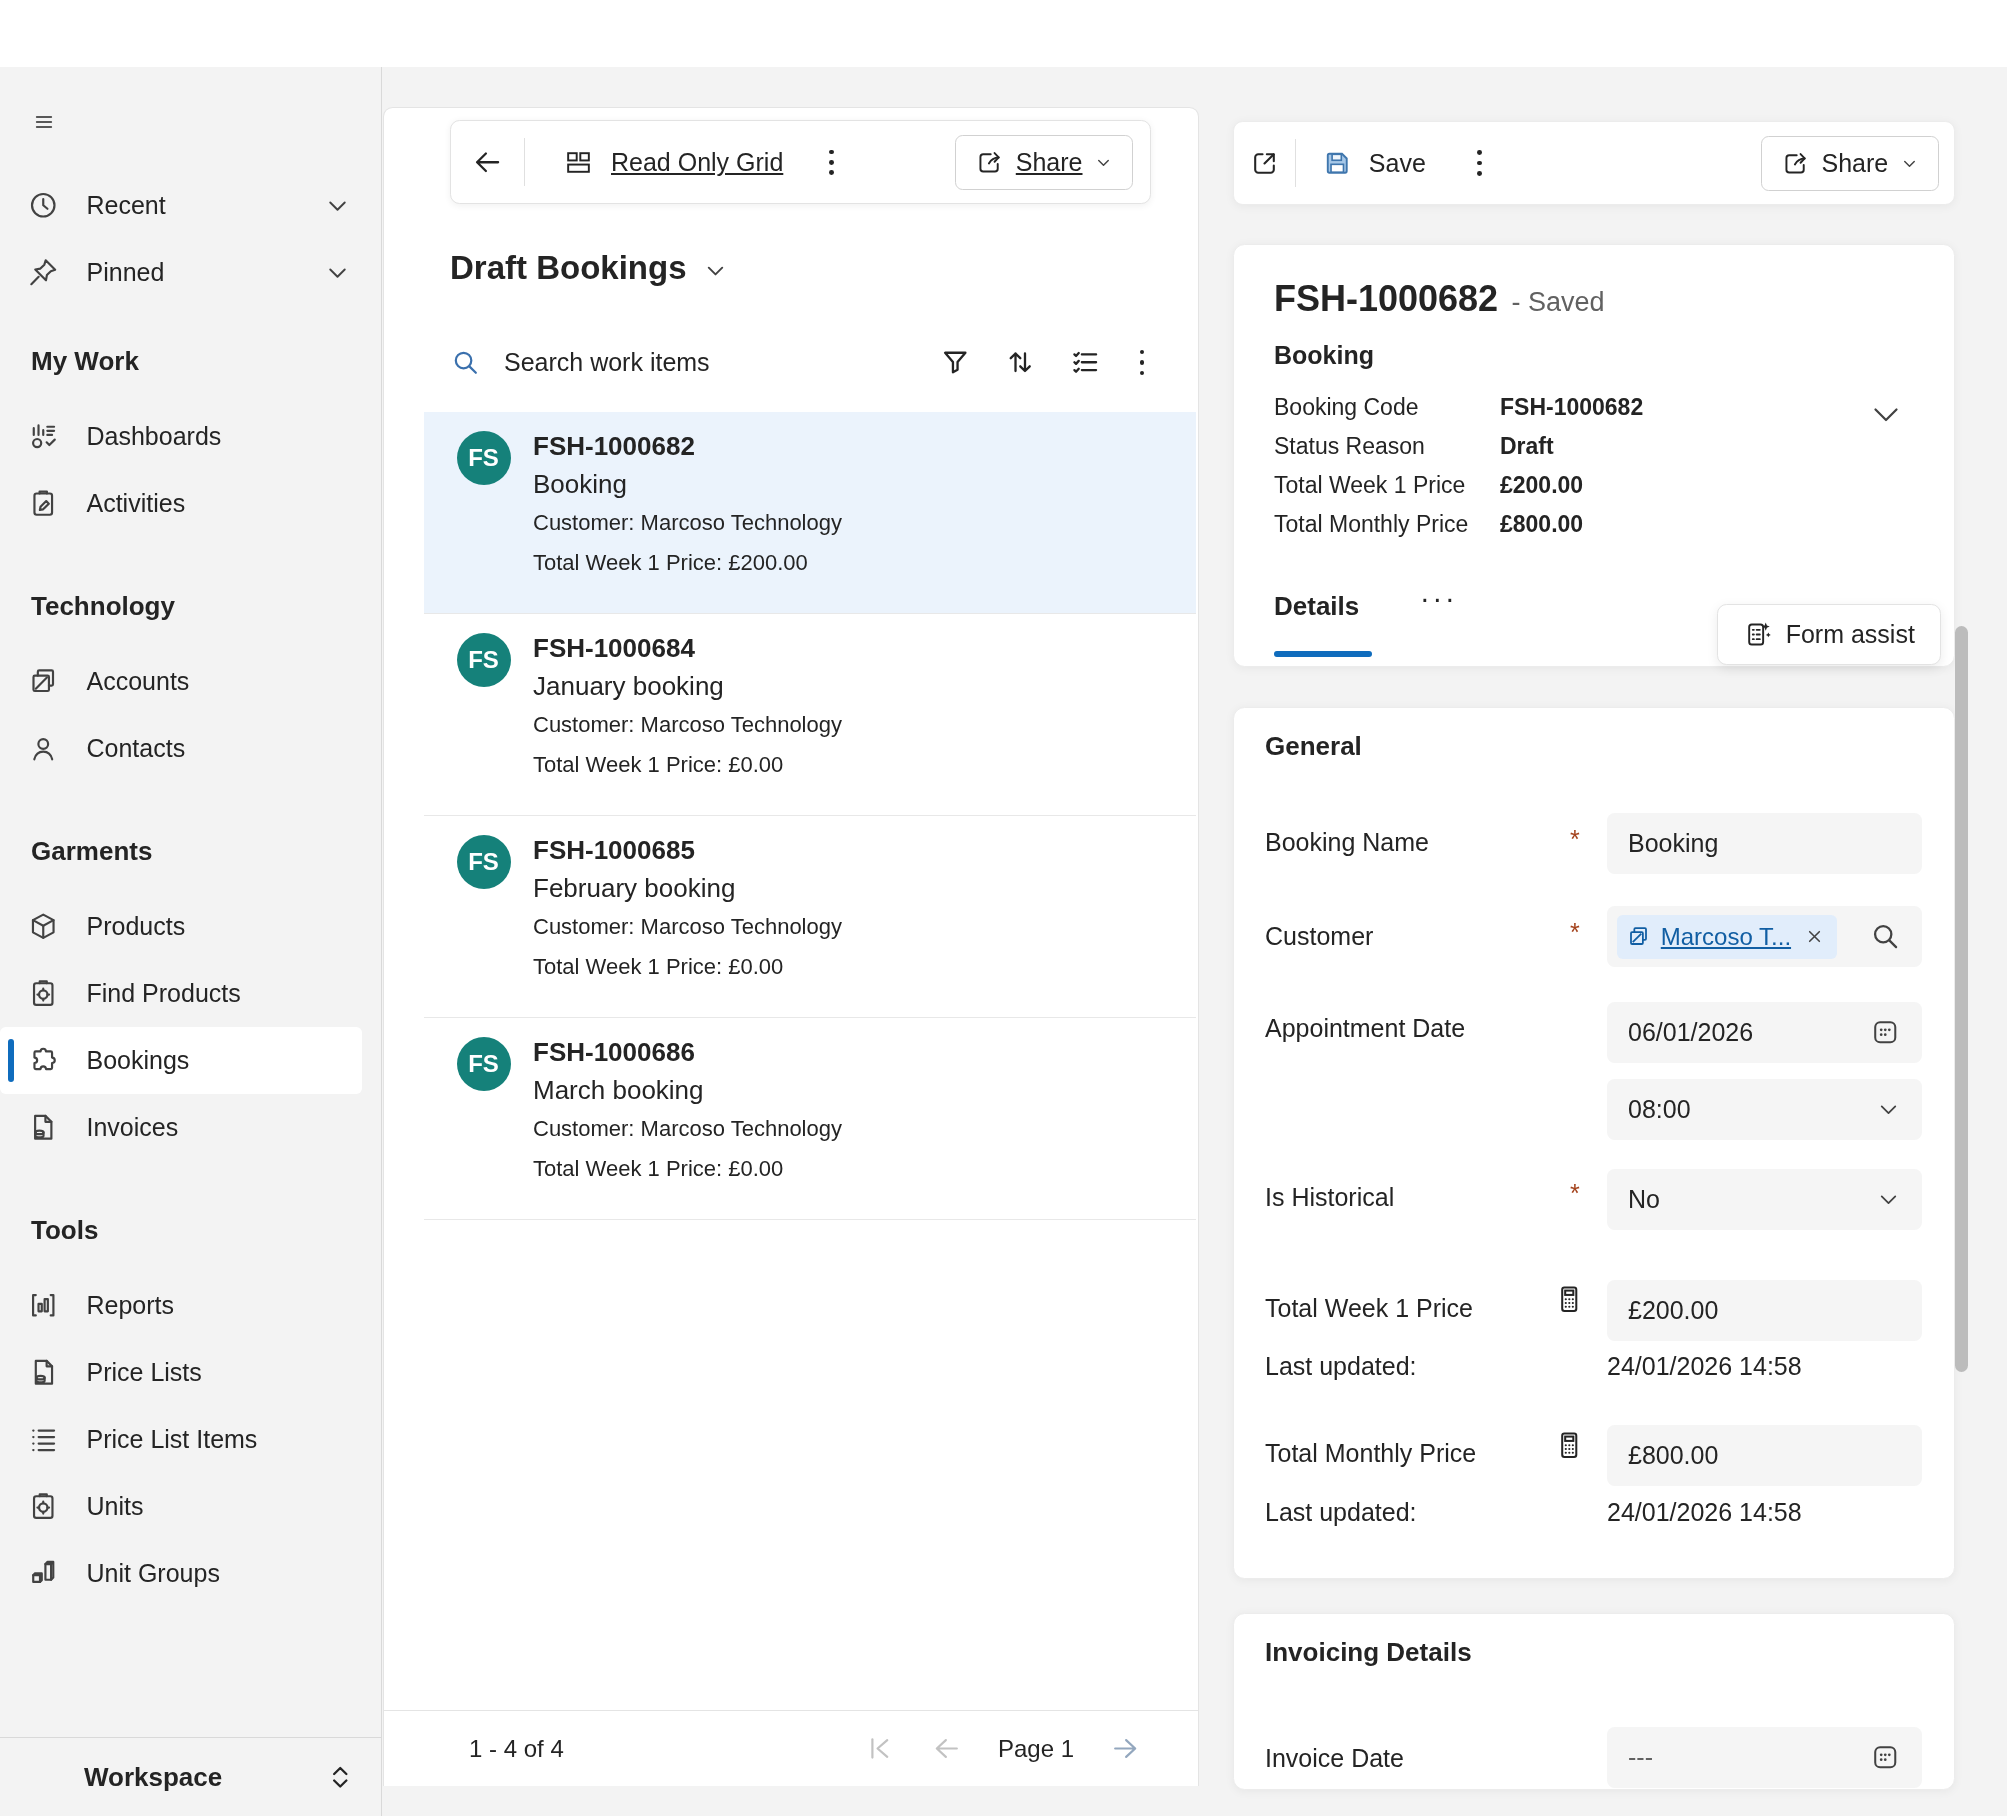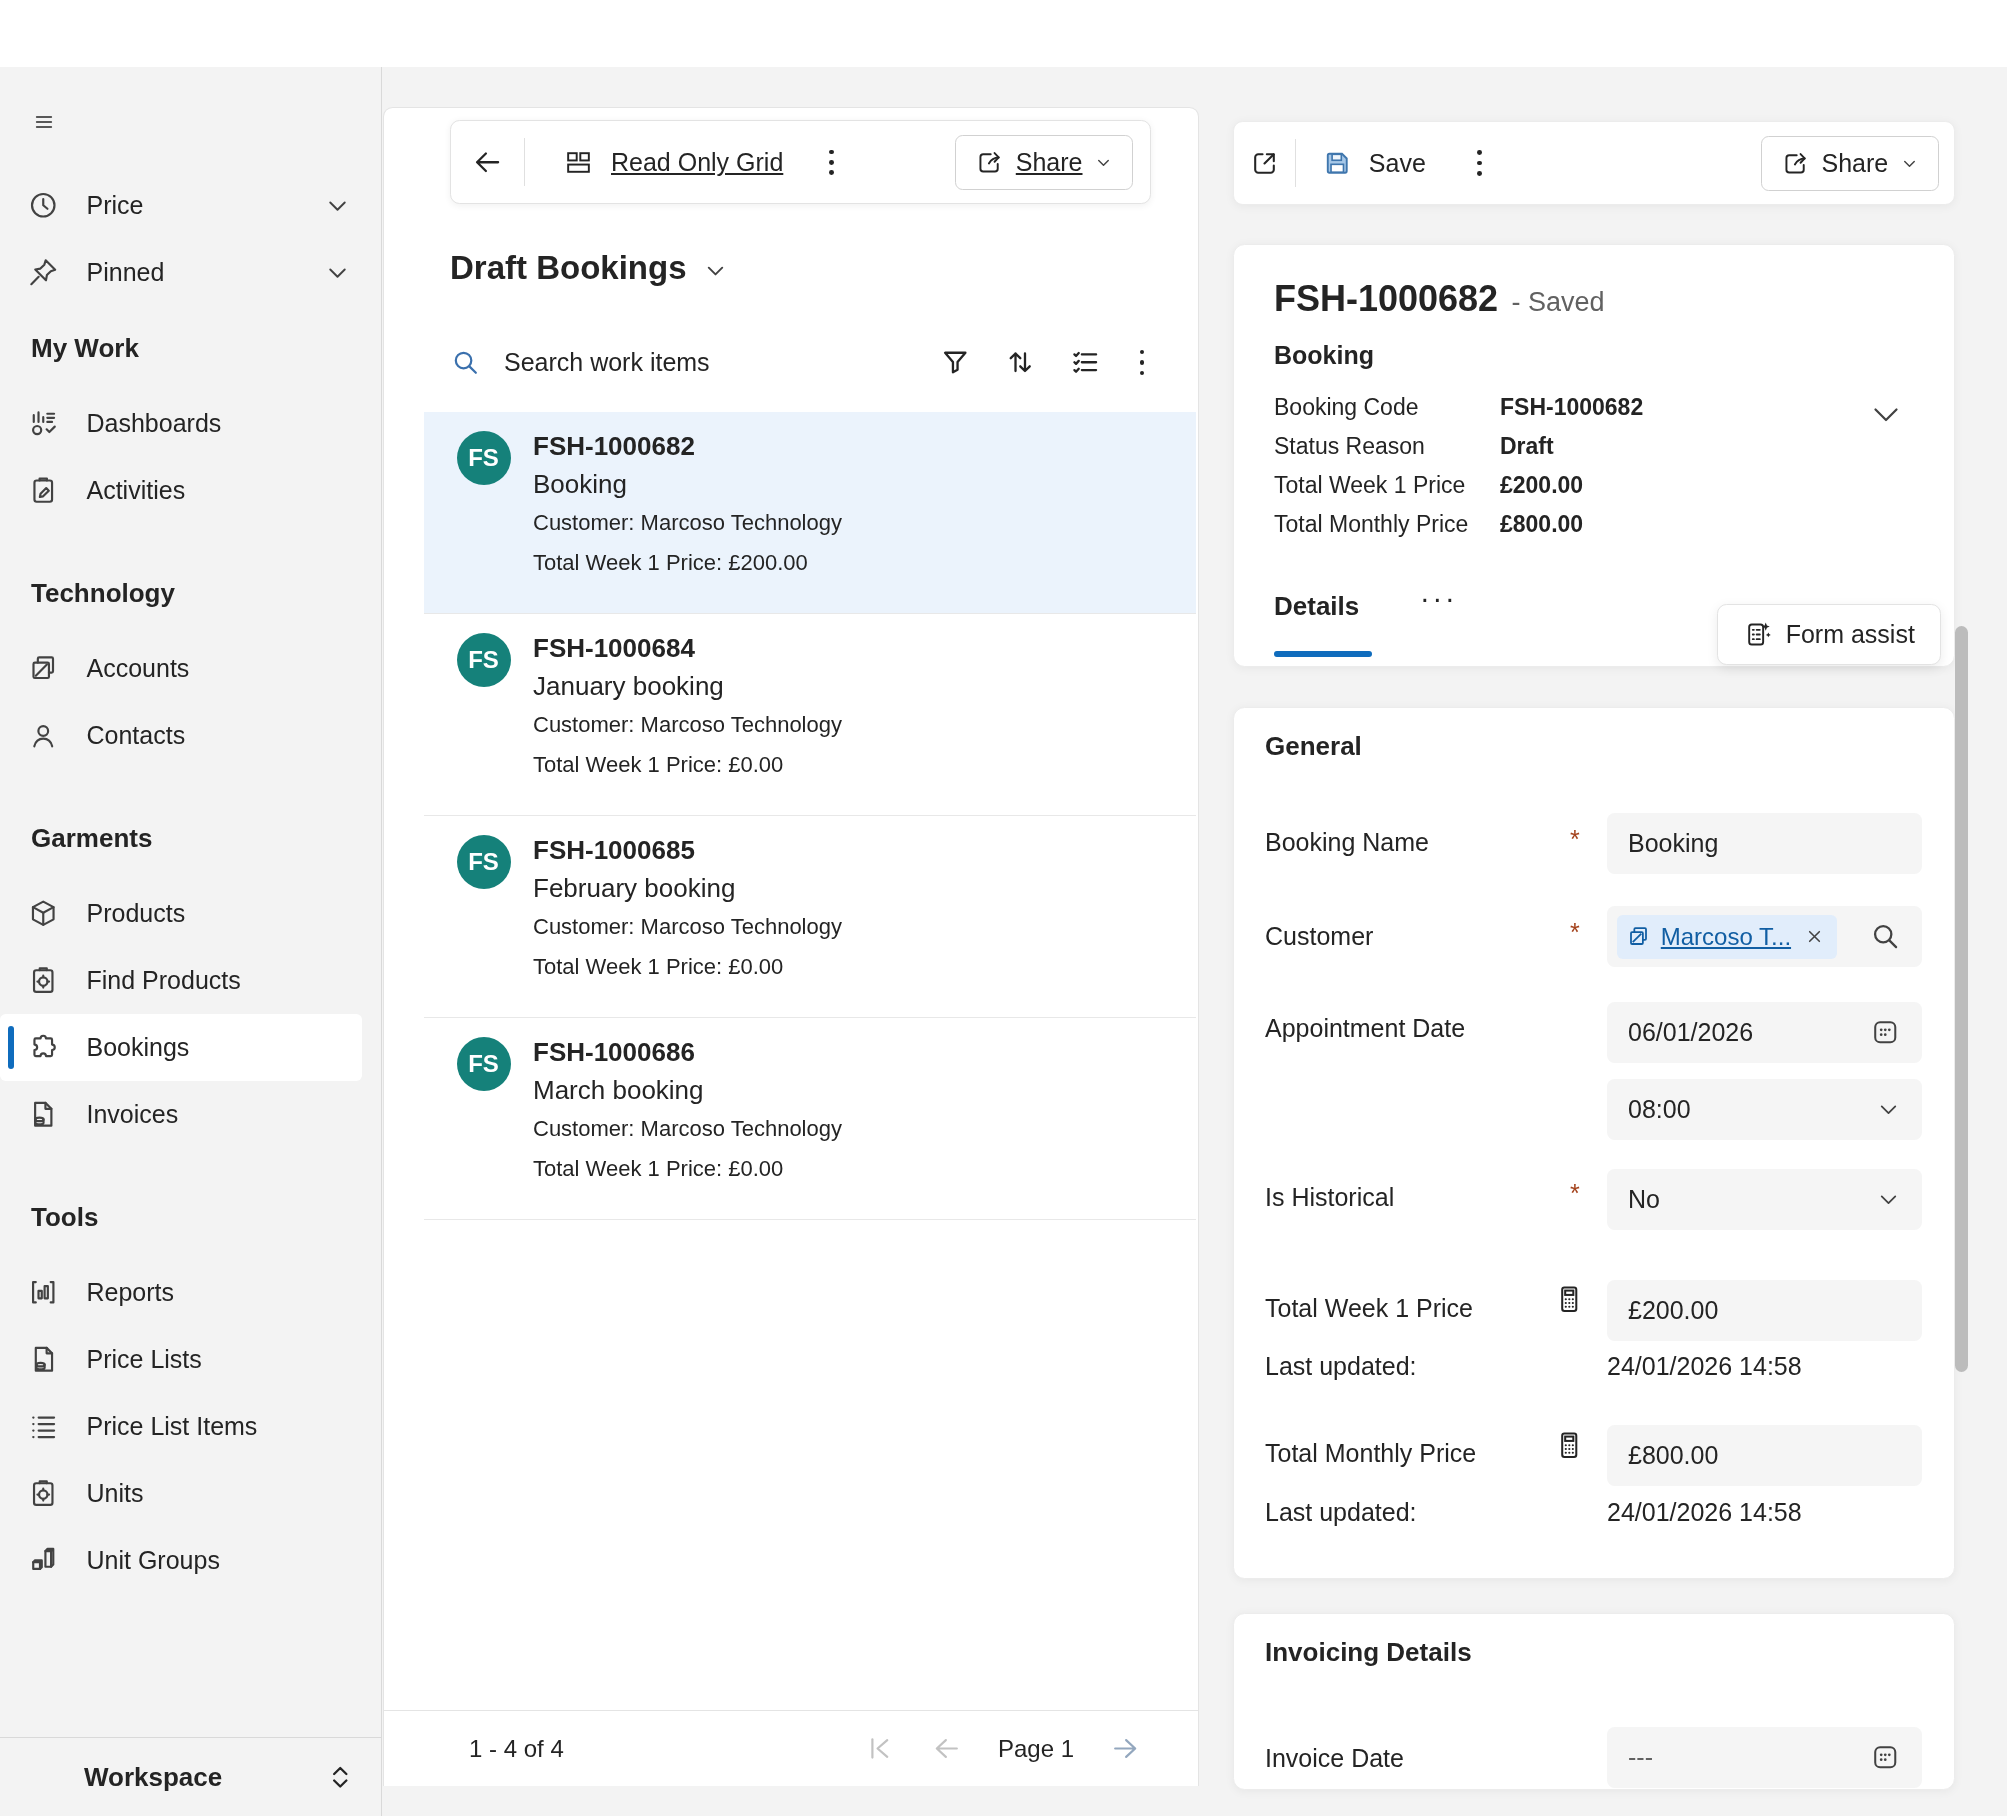--- a/index.html
+++ b/index.html
@@ -10,21 +10,21 @@
   .kebab{display:flex;flex-direction:column;gap:5.7px;align-items:center;background:none;border:none;padding:5.7px;cursor:pointer;}
   .kebab i{width:4.8px;height:4.8px;background:#242424;border-radius:50%;display:block;}
   button{font-family:inherit;}
 
   
   .sidebar{position:absolute;left:0;top:67px;width:382px;bottom:0;background:#f3f3f3;border-right:1px solid #d9d9d9;box-sizing:border-box;}
   .hamburger{position:absolute;top:40px;left:27px;width:34px;height:32.5px;color:#242424;cursor:pointer;background:none;border:none;}
   #sidebar-nav{position:absolute;top:105px;left:0;right:0;}
   .group-header{margin:54px 0 26px 0;padding-left:31px;font-size:26px;font-weight:700;color:#242424;}
   .nav-section:first-child .group-header{margin-top:0;}
-  .nav-section:nth-child(2) .group-header{margin-top:27px;}
+  .nav-section:nth-child(2) .group-header{margin-top:40px;}
   .nav-item{height:67px;display:flex;align-items:center;padding-left:27px;font-size:25px;color:#242424;cursor:pointer;position:relative;}
   .nav-item .nicon{width:32.5px;height:32.5px;margin-right:27px;color:#424242;flex:none;}
   .nav-item .nlabel{flex:1;}
   .nav-item .nchev{width:29px;height:29px;margin-right:29px;color:#424242;}
   .nav-item.selected{background:#fff;margin-right:19px;border-radius:5.7px;}
   .nav-item.selected::before{content:"";position:absolute;left:7.6px;top:12.4px;bottom:12.4px;width:6.7px;border-radius:3.8px;background:#0f6cbd;}
   .sidebar-footer{position:absolute;left:0;right:0;bottom:0;height:78px;border-top:1px solid #d9d9d9;display:flex;align-items:center;cursor:pointer;}
   .sidebar-footer .wslabel{font-size:26px;font-weight:700;margin-left:84px;flex:1;}
   .sidebar-footer .wschev{width:32.5px;height:32.5px;margin-right:25px;color:#242424;}
 
@@ -126,21 +126,21 @@
     </button>
     <nav id="sidebar-nav">
         <div class="nav-section">
           <div class="nav-item">
             <span class="nicon">
               <svg class="ic" viewBox="0 0 24 24" fill="none" stroke="currentColor" stroke-width="1.6" stroke-linecap="round" stroke-linejoin="round" width="100%" height="100%">
                 <circle cx="12" cy="12" r="8.3"></circle>
                 <path d="M12 7.4V12l3.1 2.6"></path>
               </svg>
             </span>
-            <span class="nlabel">Price</span>
+            <span class="nlabel">Recent</span>
             <span class="nchev">
               <svg class="ic" viewBox="0 0 24 24" fill="none" stroke="currentColor" stroke-width="1.6" stroke-linecap="round" stroke-linejoin="round" width="100%" height="100%">
                 <path d="m6 9.5 6 6 6-6"></path>
               </svg>
             </span>
           </div>
           <div class="nav-item">
             <span class="nicon">
               <svg class="ic" viewBox="0 0 24 24" fill="none" stroke="currentColor" stroke-width="1.6" stroke-linecap="round" stroke-linejoin="round" width="100%" height="100%">
                 <path d="m13.8 3.2 7 7-3.2 1-2.9 2.9-.7 3.8-7.9-7.9 3.8-.7 2.9-2.9zM8.6 15.4 3.2 20.8"></path>

